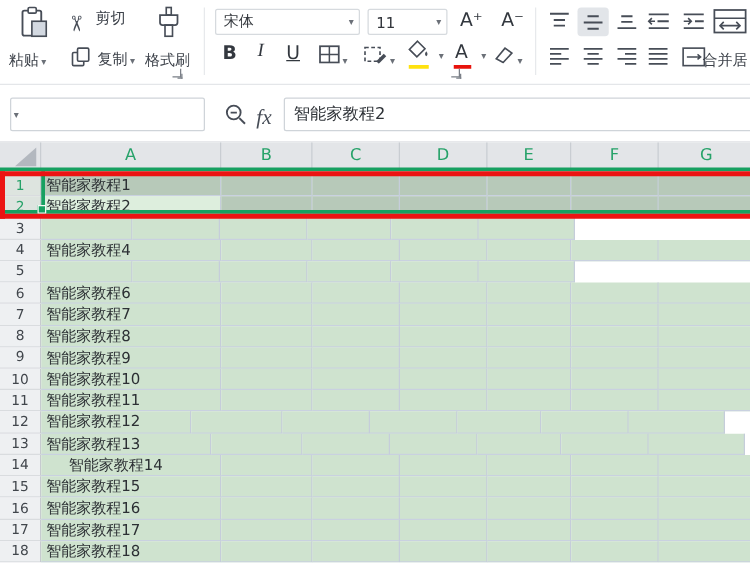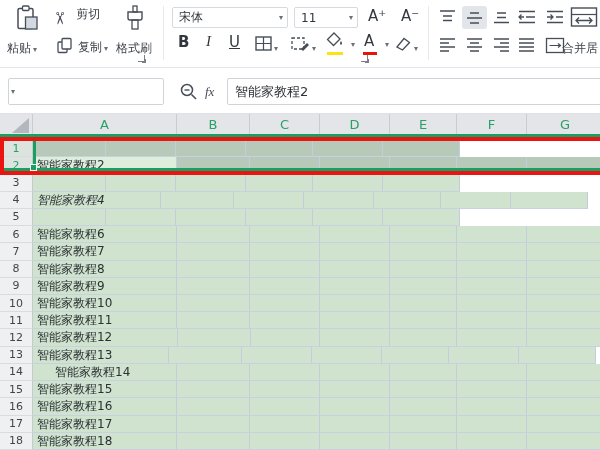--- a/index.html
+++ b/index.html
@@ -21,21 +21,21 @@
   .launcher:after { content:""; position:absolute; right:-1px; bottom:-1px; width:3px; height:3px; border-right:1px solid #7b8088; border-bottom:1px solid #7b8088; transform:translate(1px,1px); }
   .colorbar { position:absolute; left:2px; bottom:1px; width:16px; height:3px; }
   .scissors { font-size:17px; color:#474d57; display:inline-block; transform:rotate(90deg); }
 
   
   .fbar { position:absolute; left:0; top:68px; width:600px; height:46px; background:#fff; border-bottom:1px solid #dfe1e5; }
   .namebox { position:absolute; left:8px; top:10px; width:156px; height:27px; border:1px solid #cfd4d9; border-radius:2px; background:#fff;
              display:flex; align-items:center; }
   .namebox .val { flex:1; text-align:center; font-size:13px; color:#33373d; }
   .namebox .dd { margin-right:5px; }
-  .fx { position:absolute; left:205px; top:16px; font-family:"Liberation Serif","DejaVu Serif",serif; font-style:italic; font-size:13px; color:#474d57; }
+  .fx { position:absolute; left:205px; top:16px; font-family:"Liberation Serif","DejaVu Serif",serif; font-style:italic; font-size:17px; color:#474d57; }
   .finput { position:absolute; left:227px; top:10px; width:377px; height:27px; border:1px solid #cfd4d9; border-radius:2px; background:#fff;
             font-size:13px; color:#2e3237; line-height:25px; padding-left:7px; white-space:nowrap; overflow:hidden; }
 
   
   .grid { position:absolute; left:0; top:114px; width:600px; height:336px; }
   .colheads { position:absolute; left:0; top:0; height:21px; width:604px; display:flex; background:#e3e5e8; }
   .corner { width:33px; height:21px; background:#e3e5e8; border-right:1px solid #c9cdd2; position:relative; }
   .corner .tri { position:absolute; right:3px; bottom:2px; width:0; height:0; border-left:17px solid transparent; border-bottom:15px solid #b3b8bf; }
   .colcell { height:21px; border-right:1px solid #c9cdd2; display:flex; align-items:center; justify-content:center;
              font-size:13px; color:#26a269; }
@@ -243,20 +243,21 @@
       <div class="colcell" style="width: 73px;">B</div>
       <div class="colcell" style="width: 70px;">C</div>
       <div class="colcell" style="width: 70px;">D</div>
       <div class="colcell" style="width: 67px;">E</div>
       <div class="colcell" style="width: 70px;">F</div>
       <div class="colcell" style="width: 77px;">G</div>
     </div>
   <div class="rows" id="rows">
       <div class="r">
         <div class="rh sel">1</div>
+        <div class="c selrow" style="width: 144px;">智能家教程1</div>
         <div class="c selrow" style="width: 73px;"></div>
         <div class="c selrow" style="width: 70px;"></div>
         <div class="c selrow" style="width: 70px;"></div>
         <div class="c selrow" style="width: 67px;"></div>
         <div class="c selrow" style="width: 70px;"></div>
         <div class="c selrow" style="width: 77px;"></div>
       </div>
       <div class="r">
         <div class="rh sel">2</div>
         <div class="c active" style="width: 144px;">智能家教程2</div>
@@ -271,21 +272,21 @@
         <div class="rh">3</div>
         <div class="c" style="width: 73px;"></div>
         <div class="c" style="width: 70px;"></div>
         <div class="c" style="width: 70px;"></div>
         <div class="c" style="width: 67px;"></div>
         <div class="c" style="width: 70px;"></div>
         <div class="c" style="width: 77px;"></div>
       </div>
       <div class="r">
         <div class="rh">4</div>
-        <div class="c" style="width: 128px; font-style: italic;">智能家教程4</div>
+        <div class="c" style="width: 144px;">智能家教程4</div>
         <div class="c" style="width: 73px;"></div>
         <div class="c" style="width: 70px;"></div>
         <div class="c" style="width: 70px;"></div>
         <div class="c" style="width: 67px;"></div>
         <div class="c" style="width: 70px;"></div>
         <div class="c" style="width: 77px;"></div>
       </div>
       <div class="r">
         <div class="rh">5</div>
         <div class="c" style="width: 73px;"></div>
@@ -350,21 +351,21 @@
         <div class="c" style="width: 144px;">智能家教程11</div>
         <div class="c" style="width: 73px;"></div>
         <div class="c" style="width: 70px;"></div>
         <div class="c" style="width: 70px;"></div>
         <div class="c" style="width: 67px;"></div>
         <div class="c" style="width: 70px;"></div>
         <div class="c" style="width: 77px;"></div>
       </div>
       <div class="r">
         <div class="rh">12</div>
-        <div class="c" style="width: 145px;">智能家教程12</div>
+        <div class="c" style="width: 120px;">智能家教程12</div>
         <div class="c" style="width: 73px;"></div>
         <div class="c" style="width: 70px;"></div>
         <div class="c" style="width: 70px;"></div>
         <div class="c" style="width: 67px;"></div>
         <div class="c" style="width: 70px;"></div>
         <div class="c" style="width: 77px;"></div>
       </div>
       <div class="r">
         <div class="rh">13</div>
         <div class="c" style="width: 136px;">智能家教程13</div>

